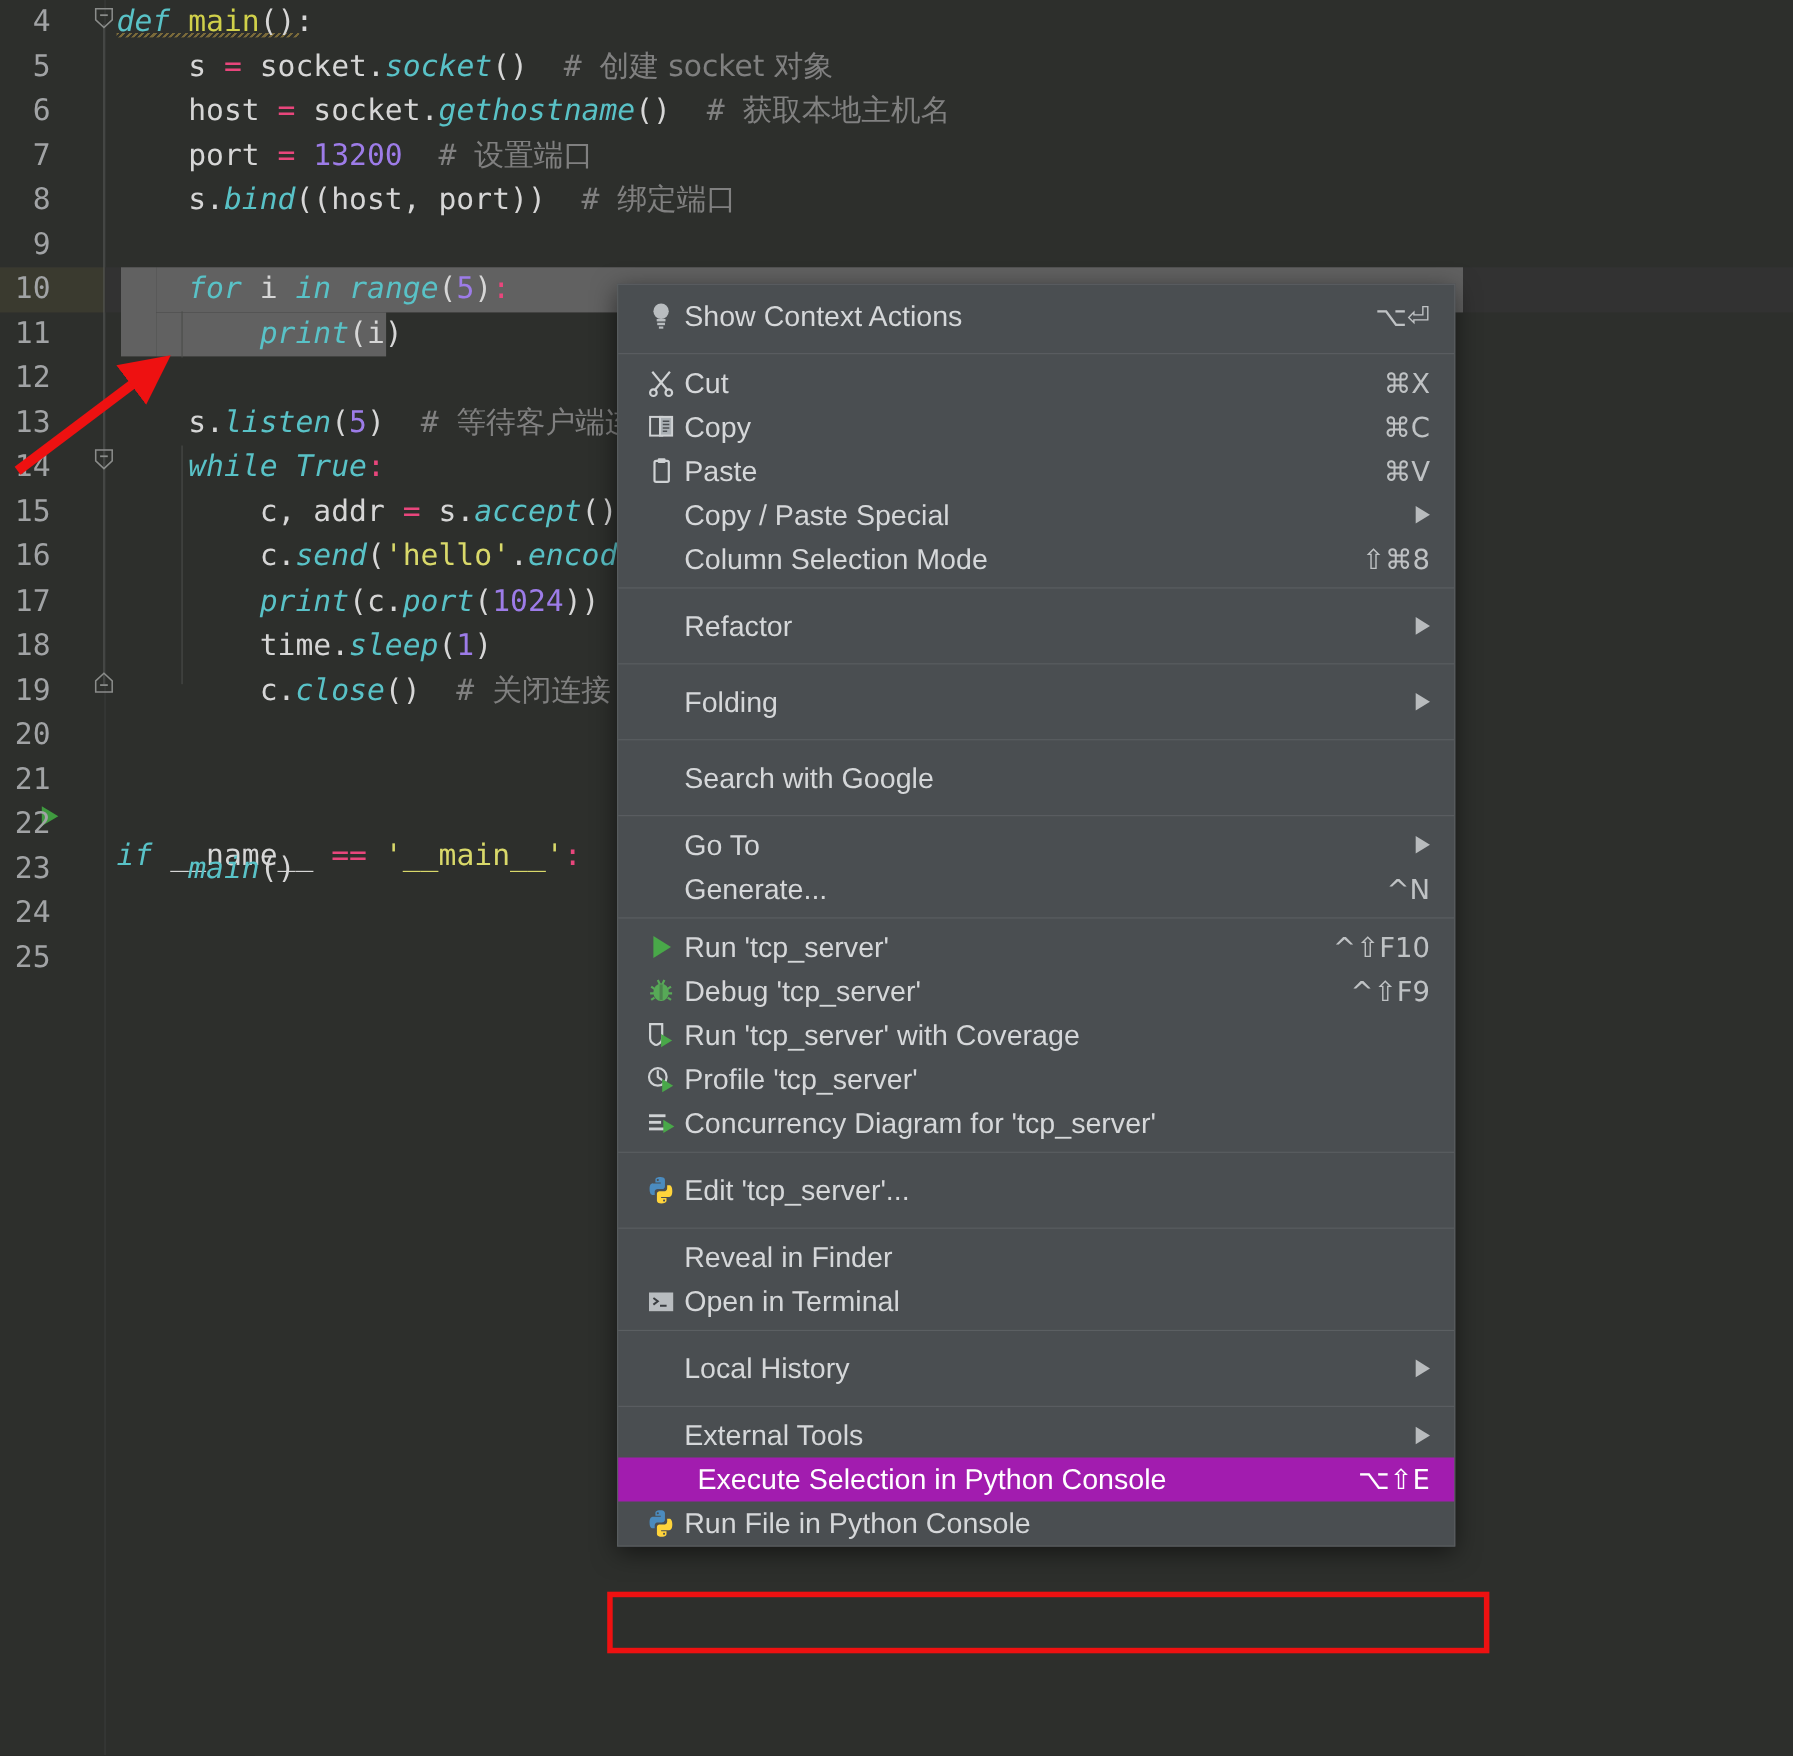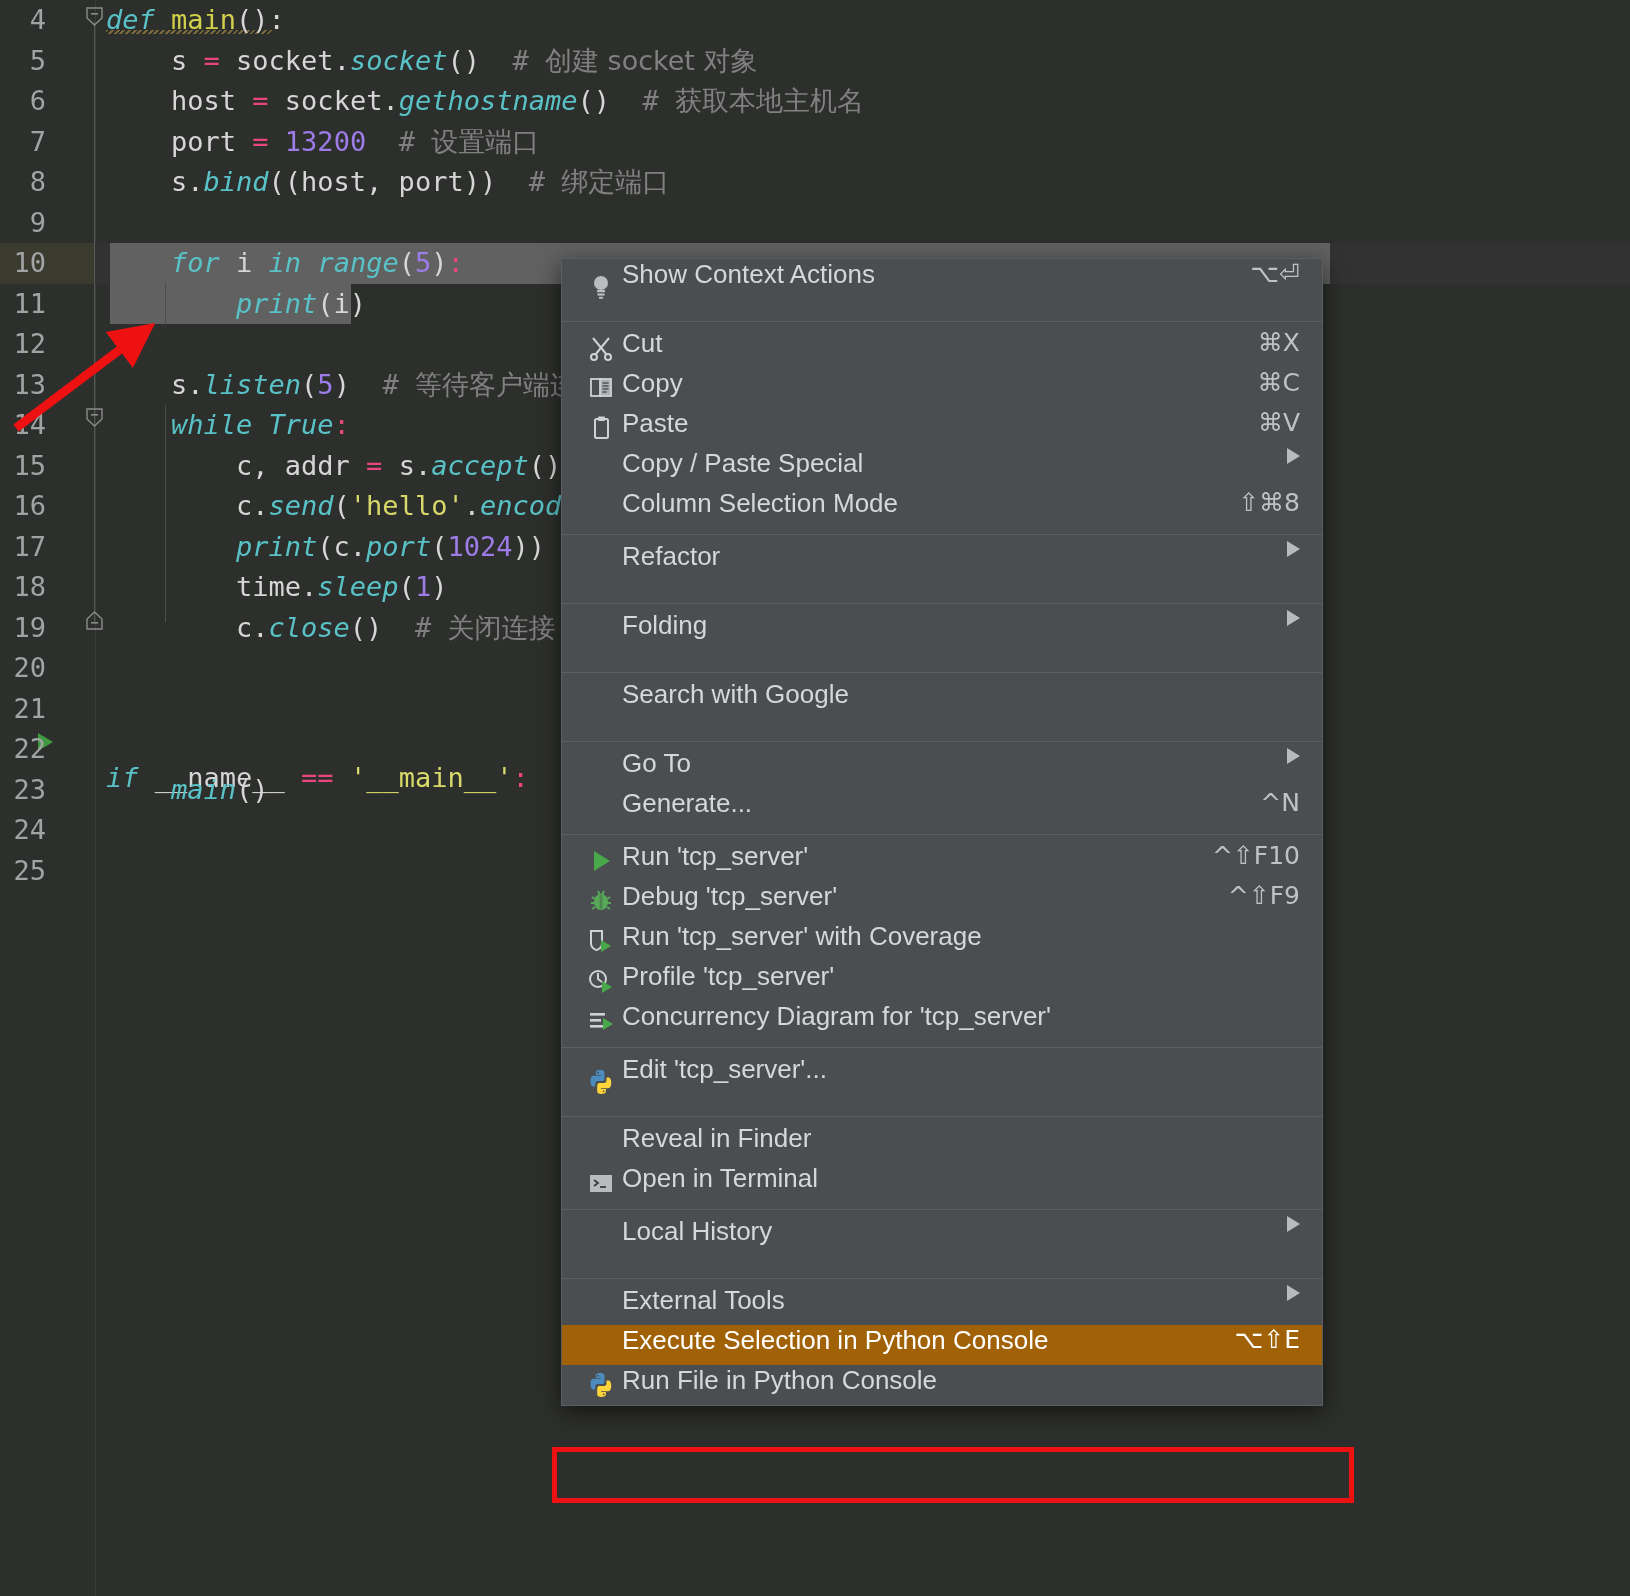--- a/index.html
+++ b/index.html
@@ -121,20 +121,21 @@
     background: #4a4e51;
     border: 1px solid #5a5e61;
     box-shadow: 0 6px 22px rgba(0,0,0,0.55);
     font-size: 26px;
     color: #d5d7d9;
     z-index: 30;
   }
   .mi {
     position: relative;
     display: flex;
+    align-items: center;
     height: 40px;
     padding: 0 22px 0 18px;
   }
   .mi.tall { height: 56px; }
   .mi-ico {
     width: 42px;
     min-width: 42px;
     display: flex;
     align-items: center;
     justify-content: center;
@@ -153,22 +154,23 @@
     border-left: 13px solid #b8bbbd;
     border-top: 8px solid transparent;
     border-bottom: 8px solid transparent;
   }
   .sep {
     height: 1px;
     background: #5b5f62;
     margin: 6px 0;
   }
   .mi.selected {
-    background: #a16207;
+    background: #a21caf;
     color: #ffffff;
+    gap: 12px;
   }
   .mi.selected .mi-short { color: #ffffff; }
 
   
   #redbox {
     position: absolute;
     left: 552px;
     top: 1447px;
     width: 802px;
     height: 56px;

